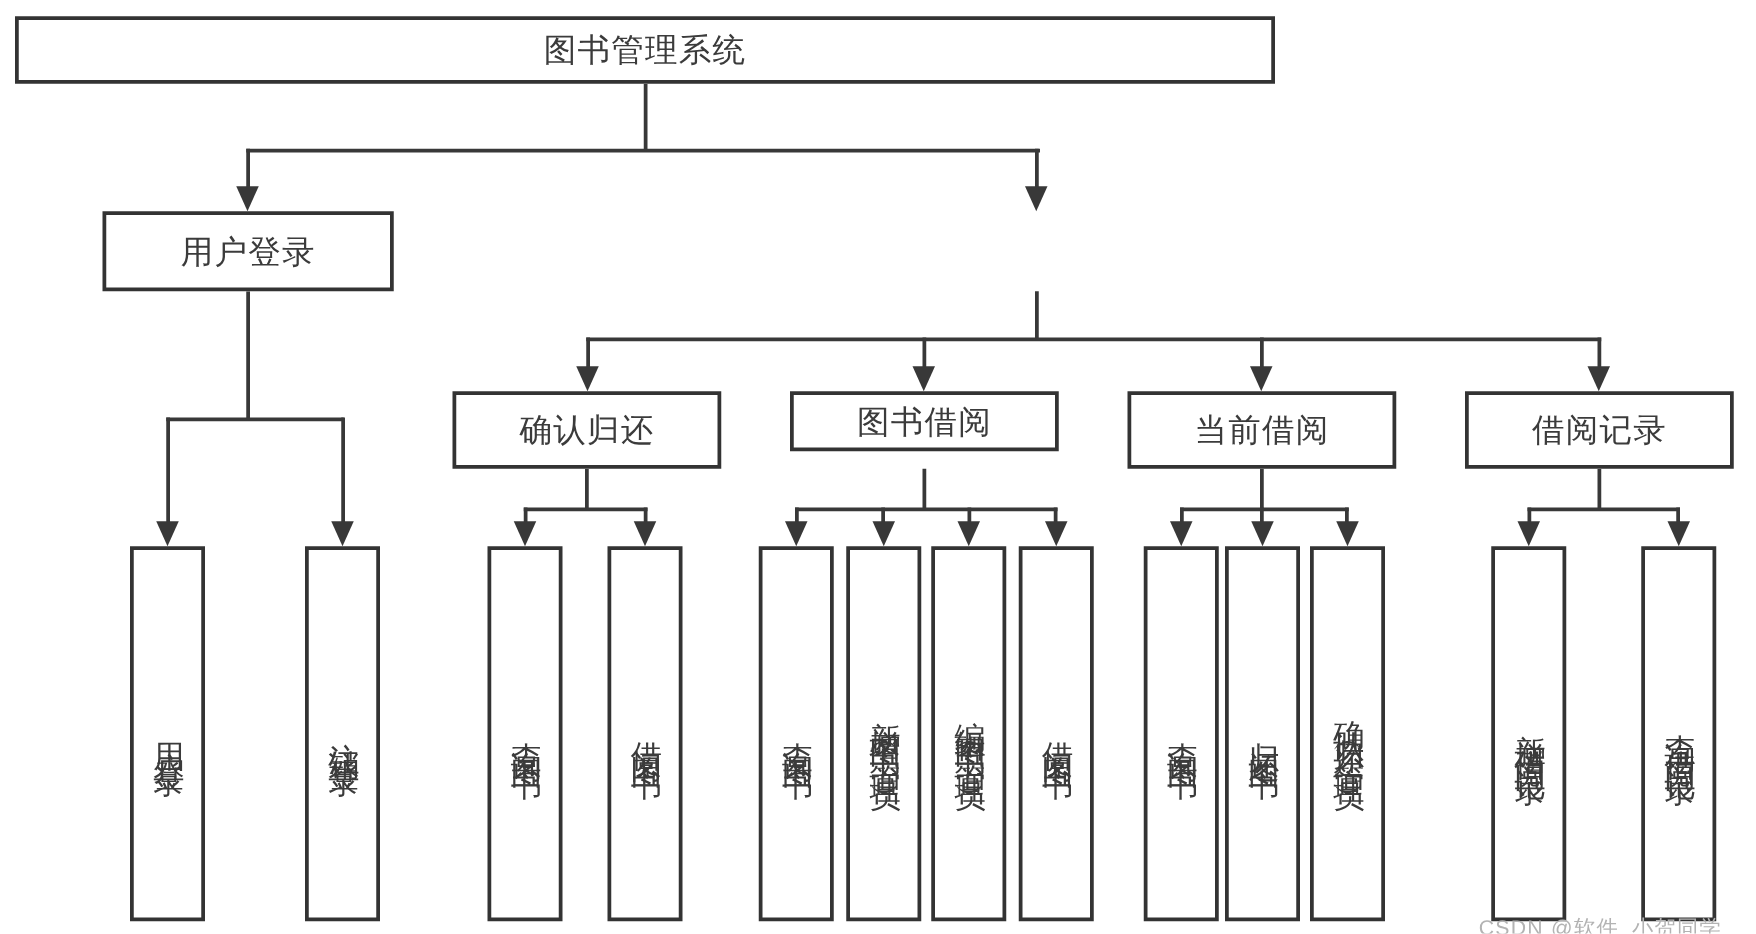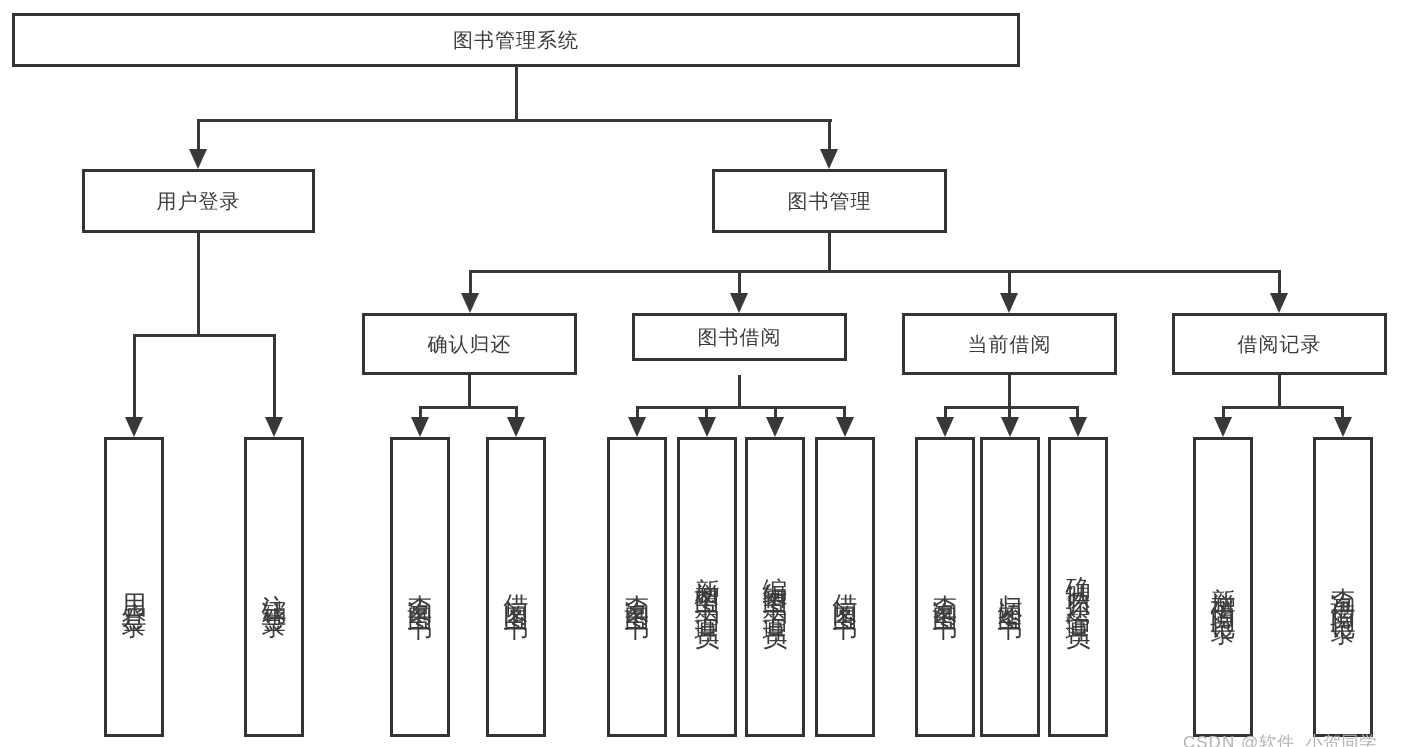--- a/index.html
+++ b/index.html
@@ -17,21 +17,21 @@
   }
   .box {
     position: absolute;
     box-sizing: border-box;
     background: #ffffff;
     border: 3px solid #333333;
     color: #3b3b3b;
     display: flex;
     align-items: center;
     justify-content: center;
-    font-size: 20px;
+    font-size: 26px;
     letter-spacing: 1px;
     z-index: 2;
   }
   .leaf {
     border-width: 3px;
     writing-mode: vertical-rl;
     text-orientation: mixed;
     font-size: 25px;
     letter-spacing: 7px;
     line-height: 1;
@@ -67,21 +67,20 @@
 </style>
 </head>
 <body>
 
 <div class="stage">
 
   <div class="box" style="left:12px; top:13px; width:1008px; height:54px;">图书管理系统</div>
 
   <div class="box" style="left:82px; top:169px; width:233px; height:64px;">用户登录</div>
 
-  <div class="box" style="left:712px; top:169px; width:235px; height:64px;">图书管理</div>
 
   <div class="box" style="left:362px; top:313px; width:215px; height:62px;">确认归还</div>
 
   <div class="box" style="left:632px; top:313px; width:215px; height:48px;">图书借阅</div>
 
   <div class="box" style="left:1172px; top:313px; width:215px; height:62px;">借阅记录</div>
 
   <div class="box" style="left:902px; top:313px; width:215px; height:62px;">当前借阅</div>
 
   <div class="box leaf" style="left:104px; top:437px; width:60px; height:300px;">用户登录</div>

